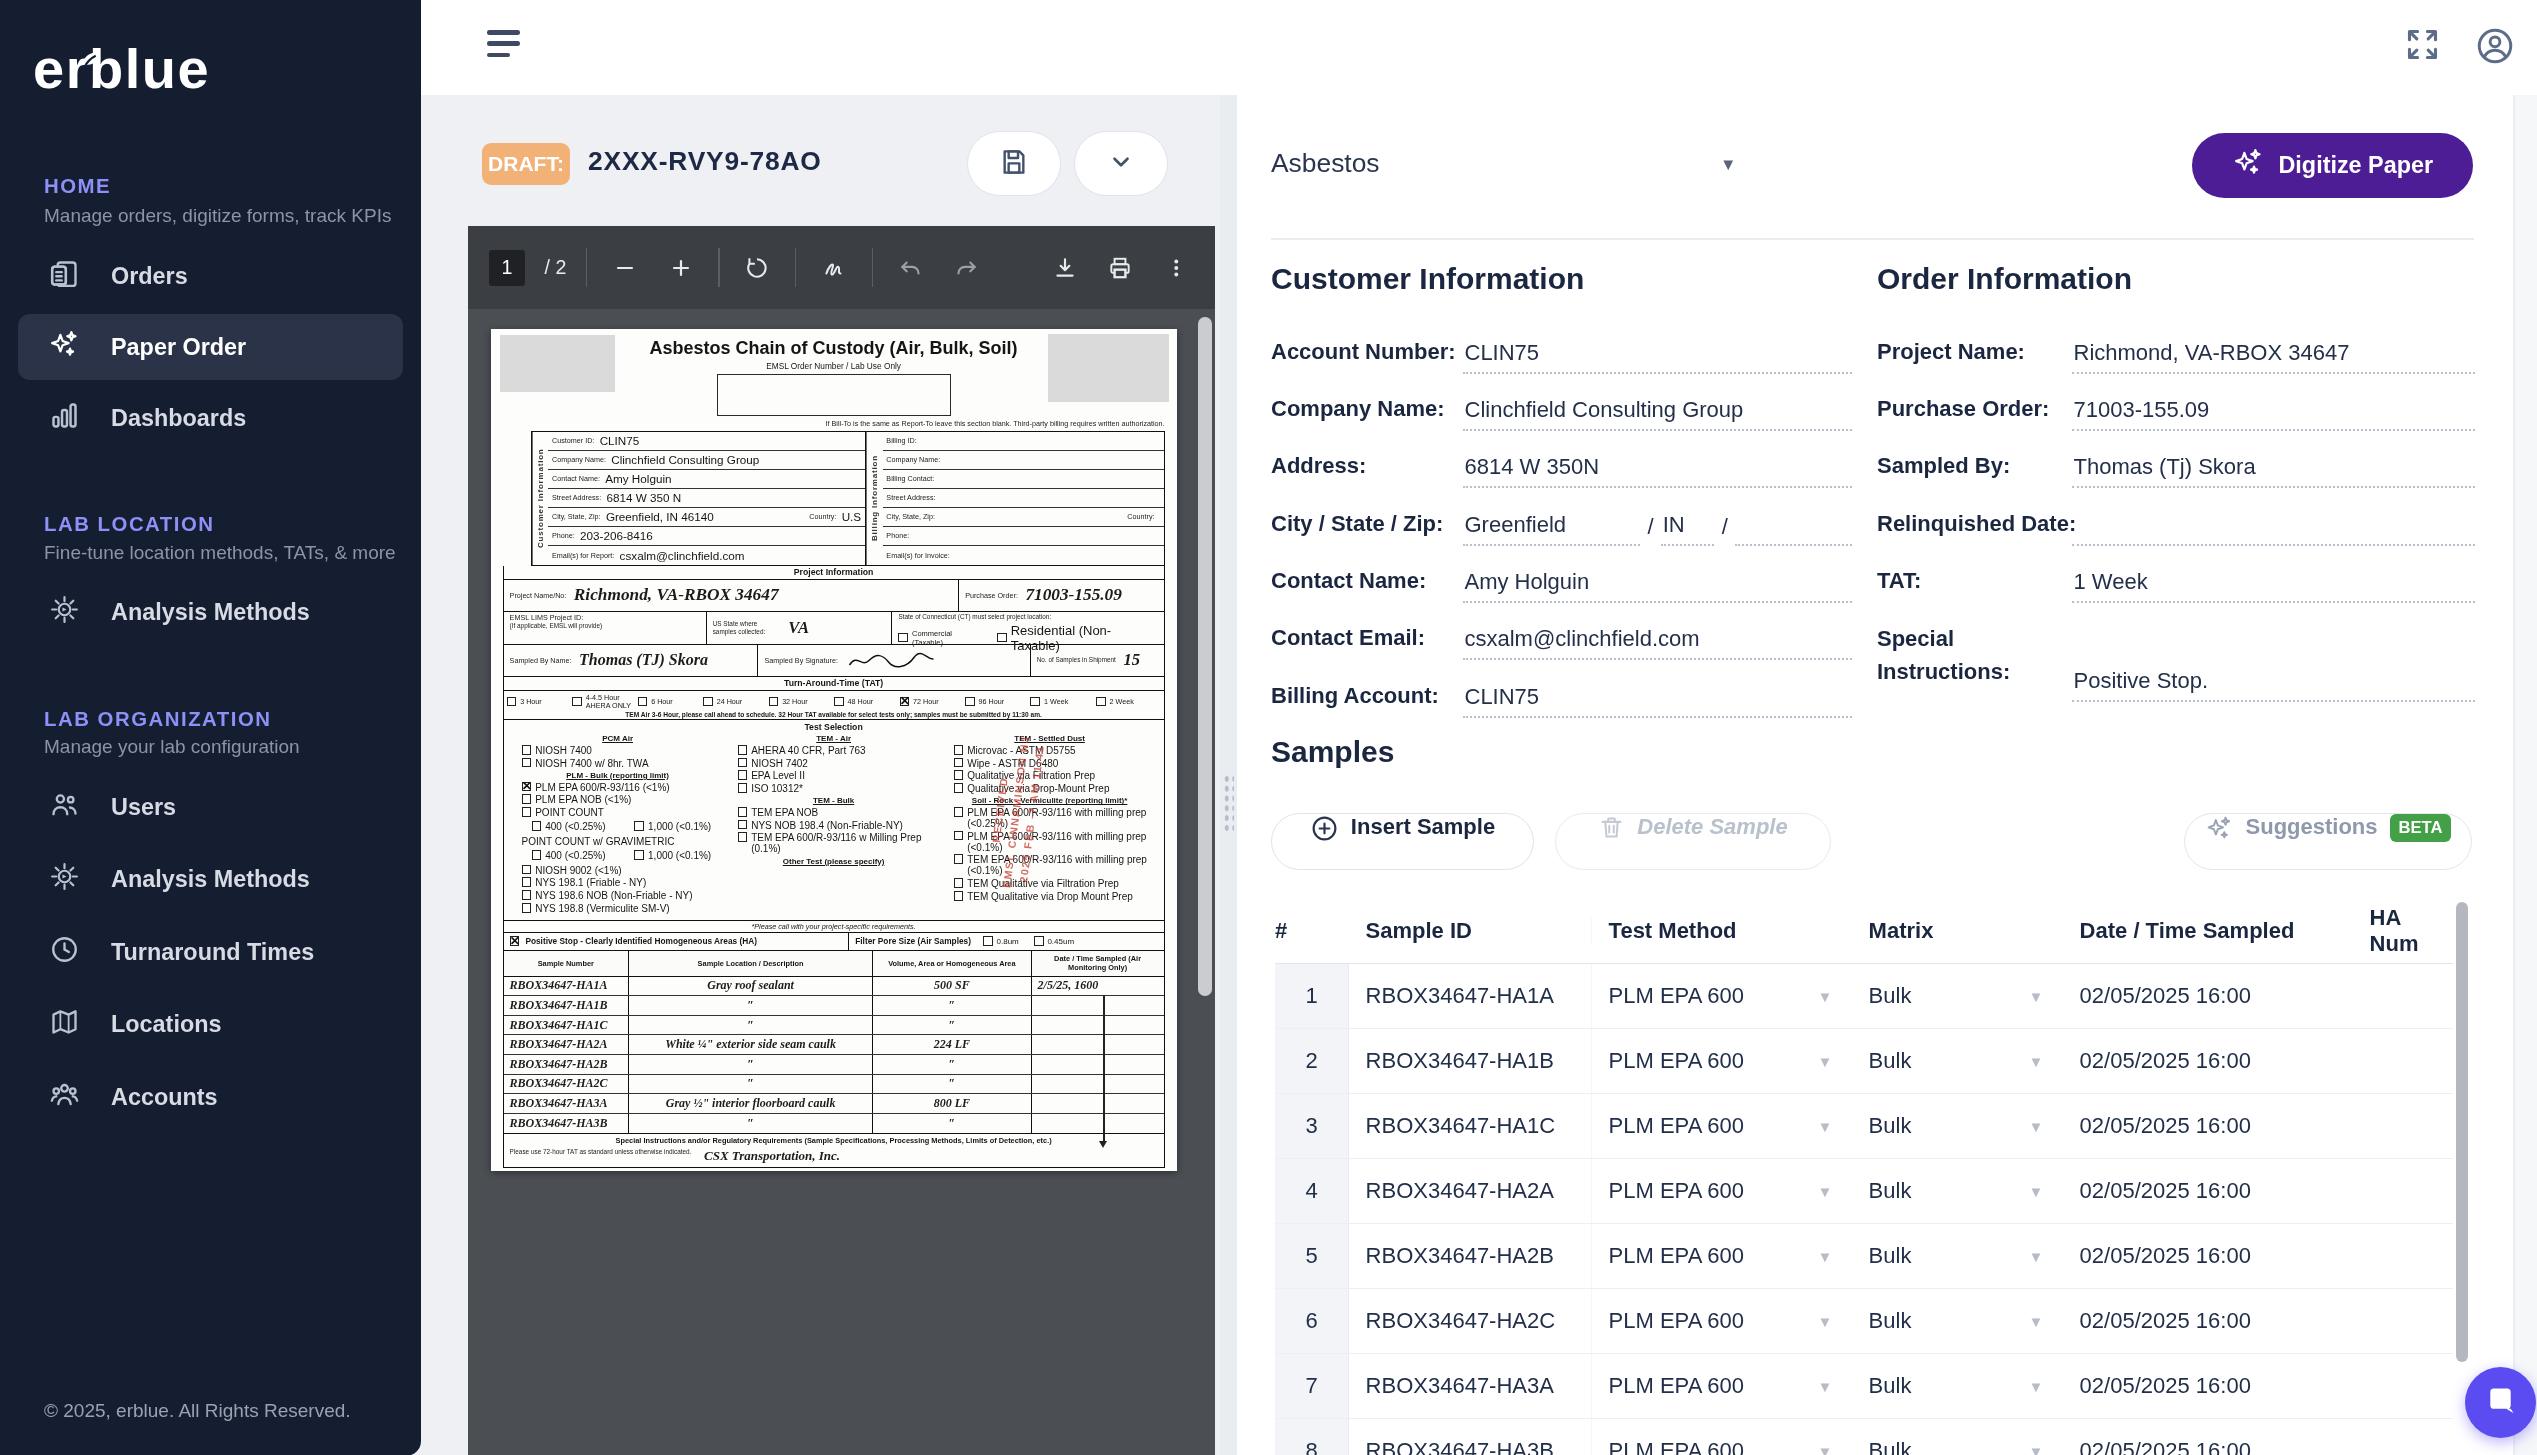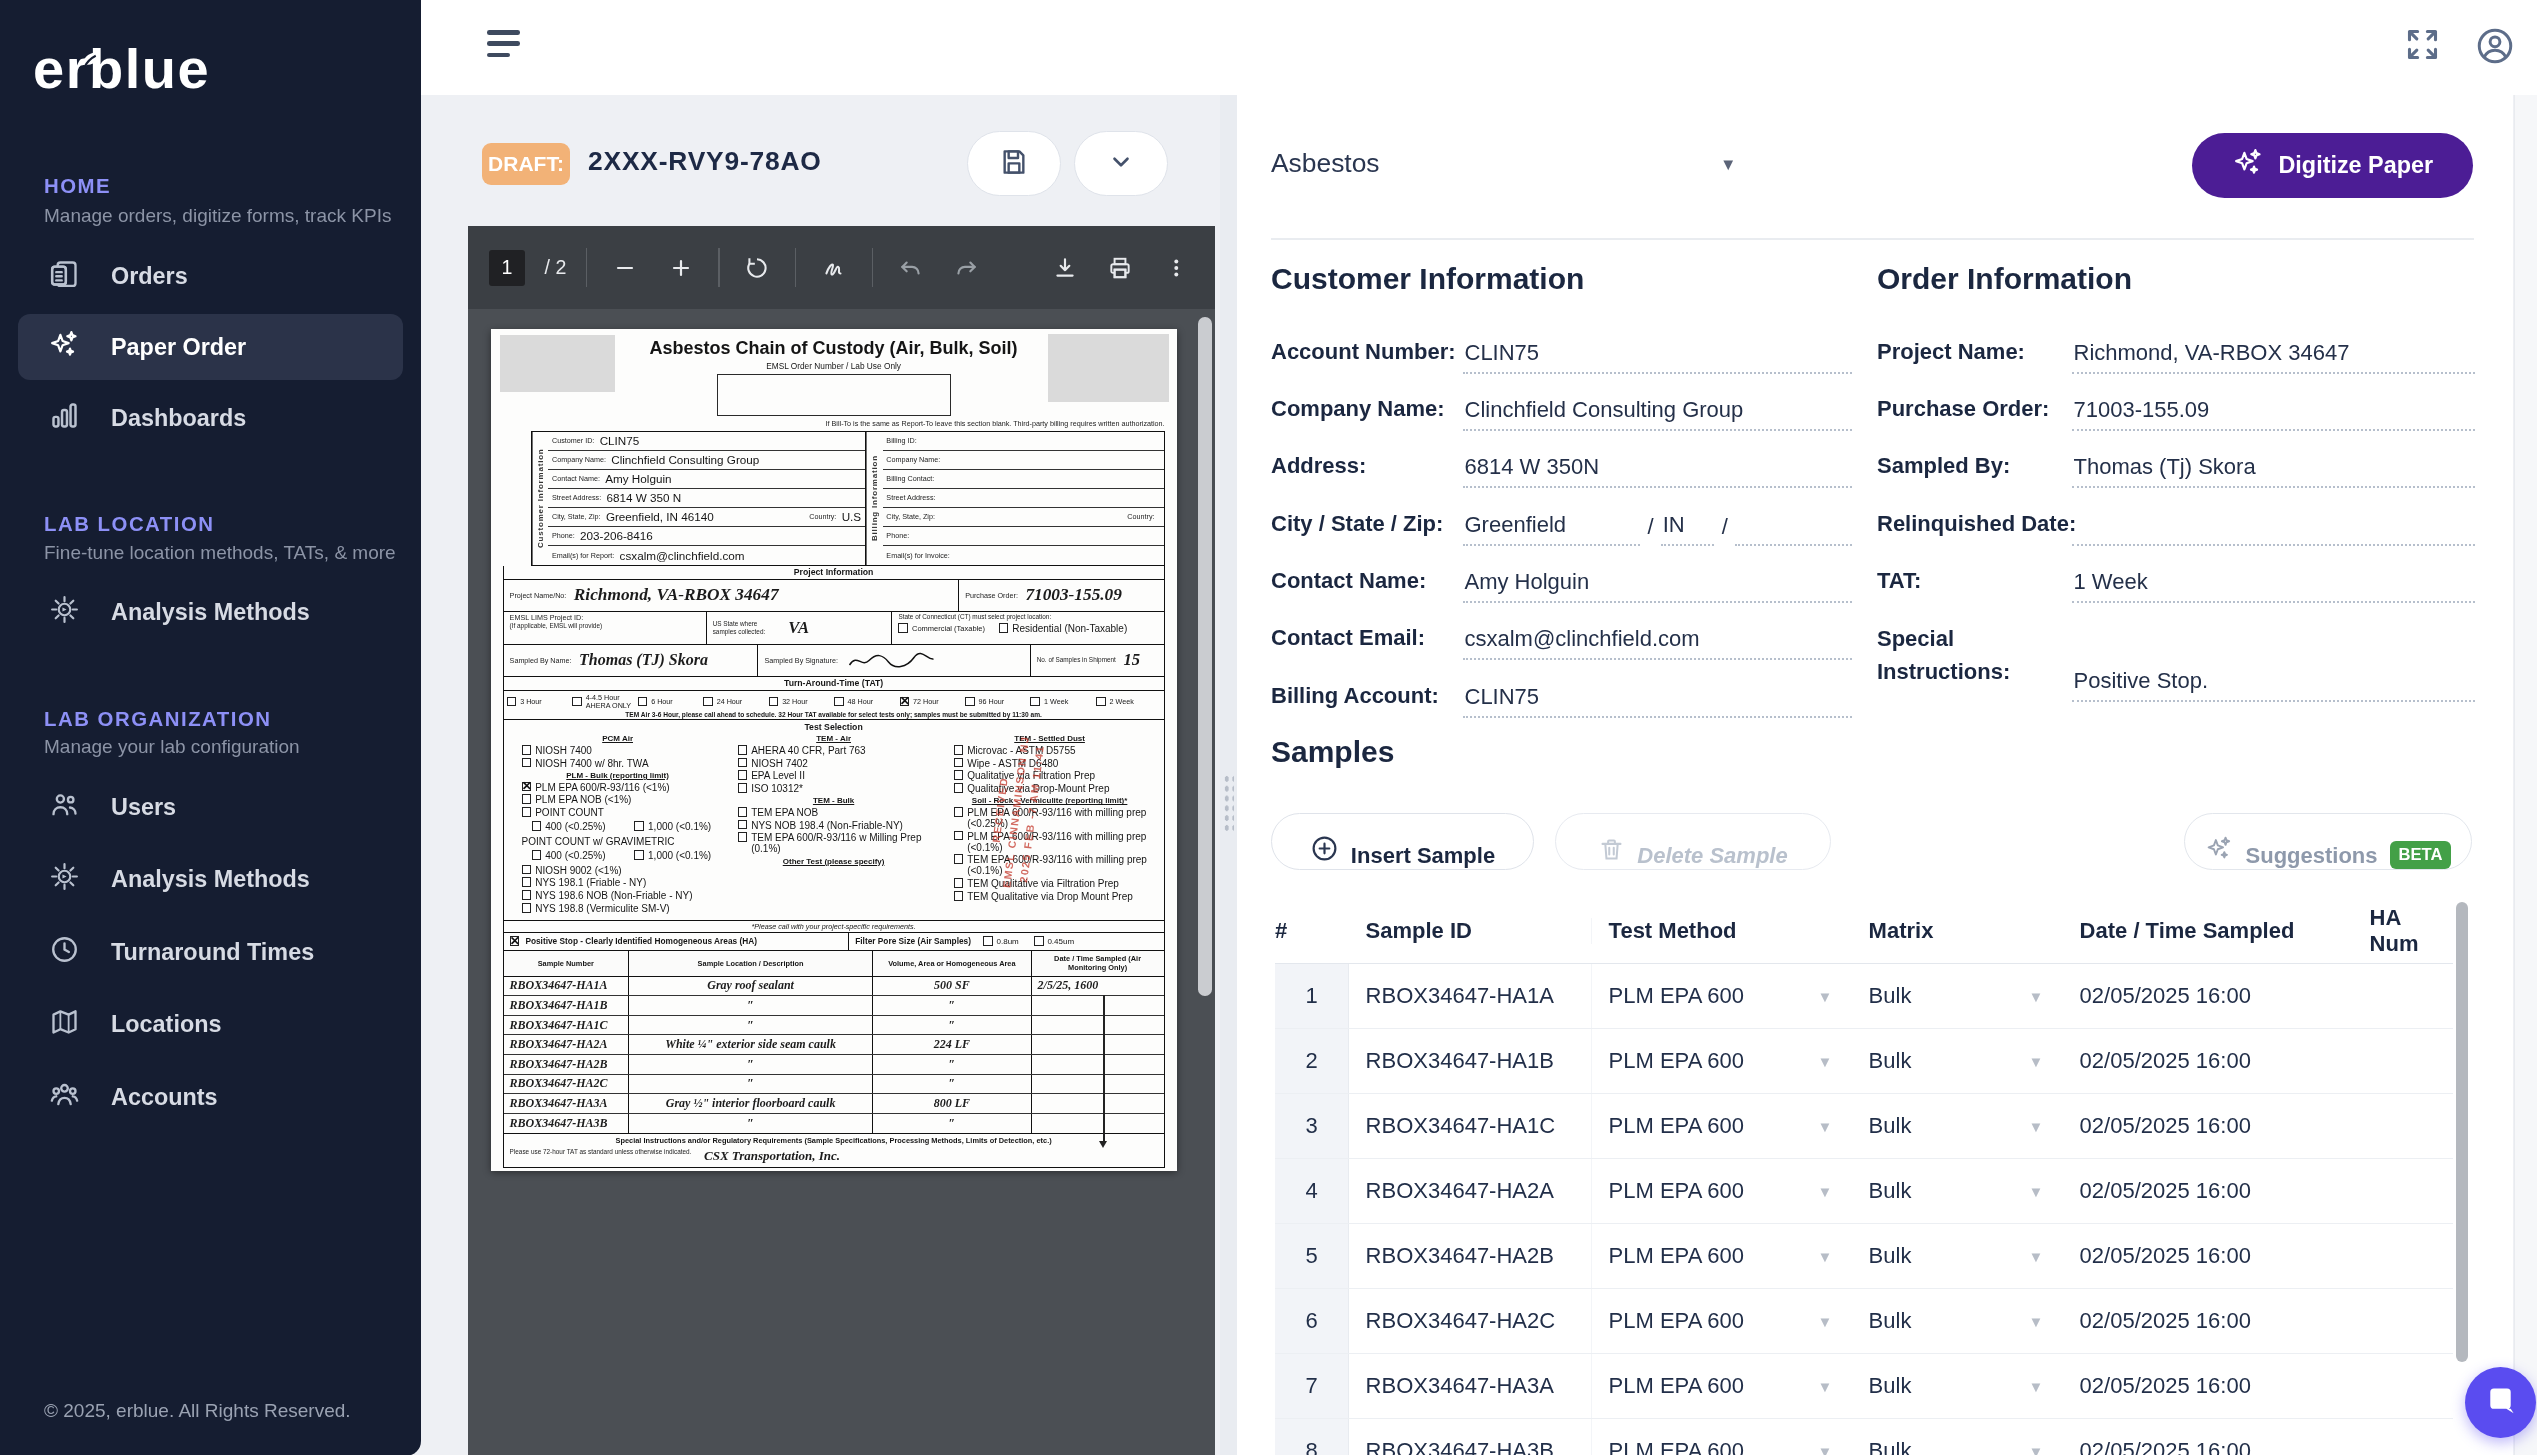--- a/index.html
+++ b/index.html
@@ -128,21 +128,21 @@
     color:#fff;font-size:23.4px;font-weight:bold;display:flex;align-items:center;justify-content:center;gap:13.6px;cursor:pointer;}
   .rp-div{position:absolute;left:34px;top:143px;width:1203px;height:1.5px;background:#e9ecf0;}
   .h2{position:absolute;font-size:30px;font-weight:bold;color:#1b2740;}
   .frow{position:absolute;display:flex;align-items:flex-end;height:44px;}
   .flabel{font-size:22px;font-weight:bold;color:#1b2740;white-space:nowrap;align-self:center;}
   .fval{font-size:22px;color:#243049;border-bottom:2.3px dotted #b6bfcc;padding:0 3px 6px 1.5px;white-space:nowrap;cursor:text;}
   .fsep{font-size:22px;color:#243049;padding:0 7.5px 6px;}
   .cust-l{width:192px;} .ord-l{width:195px;}
 
   .btn{position:absolute;height:57px;border-radius:30px;background:#fff;border:1.5px solid #dfe3ea;
-    display:flex;align-items:flex-end;justify-content:center;gap:12px;font-size:22px;font-weight:bold;cursor:pointer;}
+    display:flex;align-items:flex-start;justify-content:center;gap:12px;font-size:22px;font-weight:bold;cursor:pointer;}
   .btn.disabled{color:#b9c1cd;border-color:#e7eaf0;cursor:default;font-style:italic;}
   .beta{background:#43a047;color:#fff;font-size:16.6px;font-weight:bold;border-radius:6px;padding:3.8px 9px;}
 
   .stable{position:absolute;left:38px;top:803px;width:1178px;}
   .st-h{display:flex;height:66px;align-items:center;border-bottom:1.5px solid #e3e7ed;}
   .st-h>div{font-size:22px;font-weight:bold;color:#1b2740;padding-left:16.6px;}
   .st-r{display:flex;height:65px;align-items:center;border-bottom:1.5px solid #eceff3;font-size:22px;color:#222f49;}
   .st-r>div{padding-left:16.6px;position:relative;height:100%;display:flex;align-items:center;}
   .co0{width:74px;justify-content:center !important;padding-left:0 !important;}
   .st-r .co0{background:#f2f4f8;border-right:1.5px solid #e8ebf0;}
@@ -489,21 +489,21 @@
                 <span class="tiny2" style="max-width:68px">US State where samples collected:</span>
                 <span class="hand" style="font-size:16.6px">VA</span>
               </div>
             <div style="flex:1.5;display:block;padding-top:1.5px;">
                 <div class="tiny2">State of Connecticut (CT) must select project location:</div>
               <div style="display:flex;gap:13.6px;margin-top:1.5px;">
                   <span style="display:flex;align-items:center;gap:3.8px;font-size:7.5px;">
                     <span class="cb"></span>
                     <span>Commercial (Taxable)</span>
                   </span>
-                  <span style="display:flex;align-items:center;gap:3.8px;font-size:10px;">
+                  <span style="display:flex;align-items:center;gap:3.8px;font-size:13px;">
                     <span class="cb"></span>
                     <span>Residential (Non-Taxable)</span>
                   </span>
                 </div>
             </div>
           </div>
           <div class="prow" style="height:32px;">
             <div style="flex:1.4;border-right:1.1px solid #111;">
                 <span class="tiny">Sampled By Name:</span>
                 <span class="hand" style="font-size:16px">Thomas (TJ) Skora</span>

